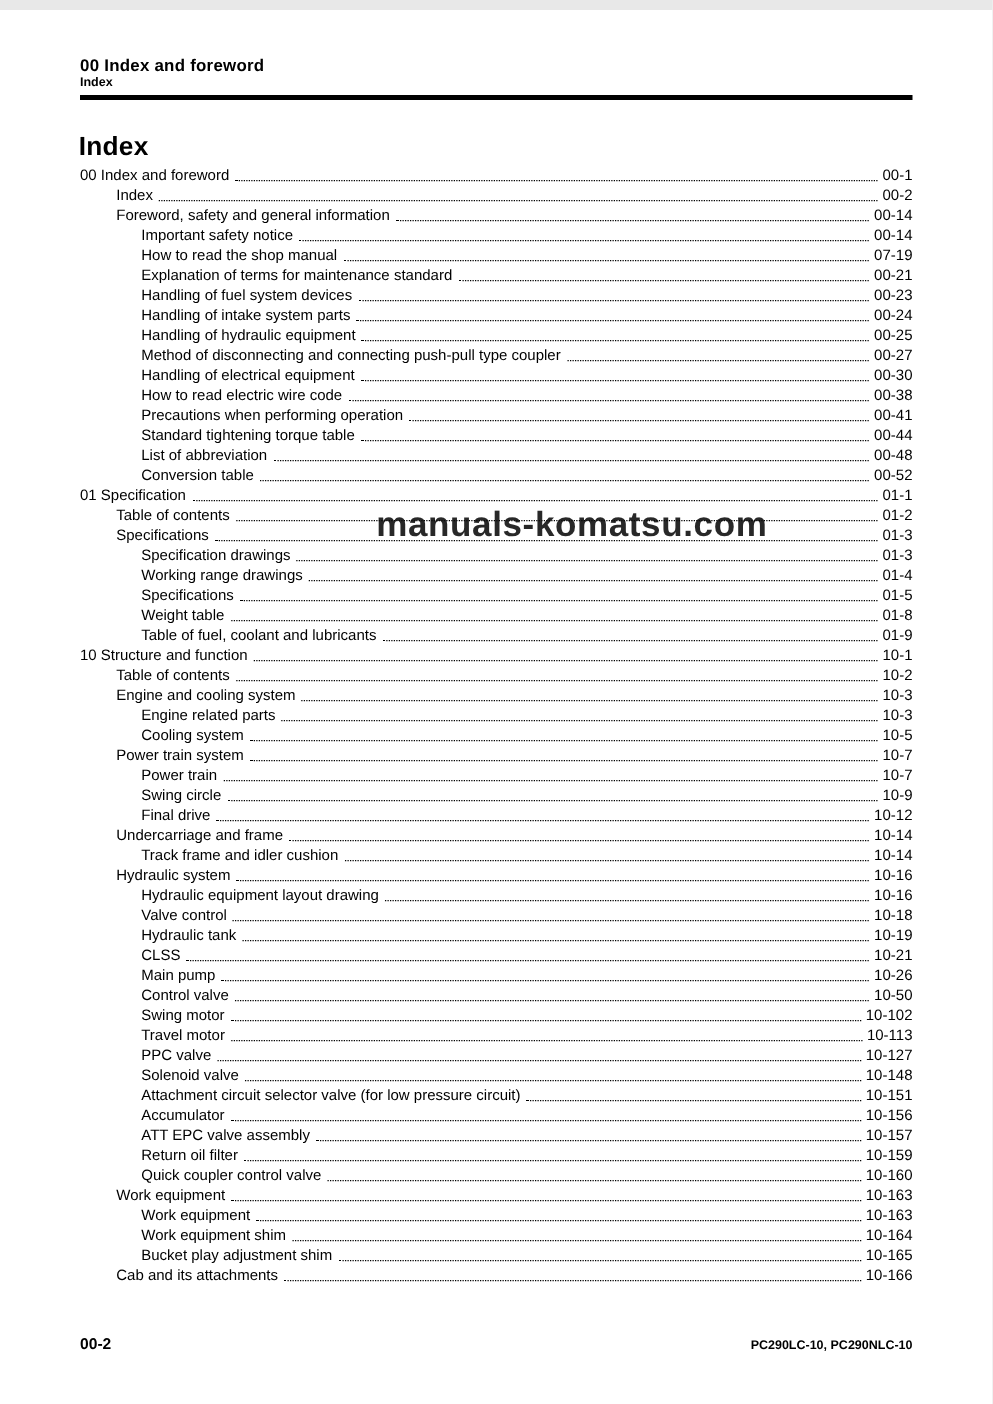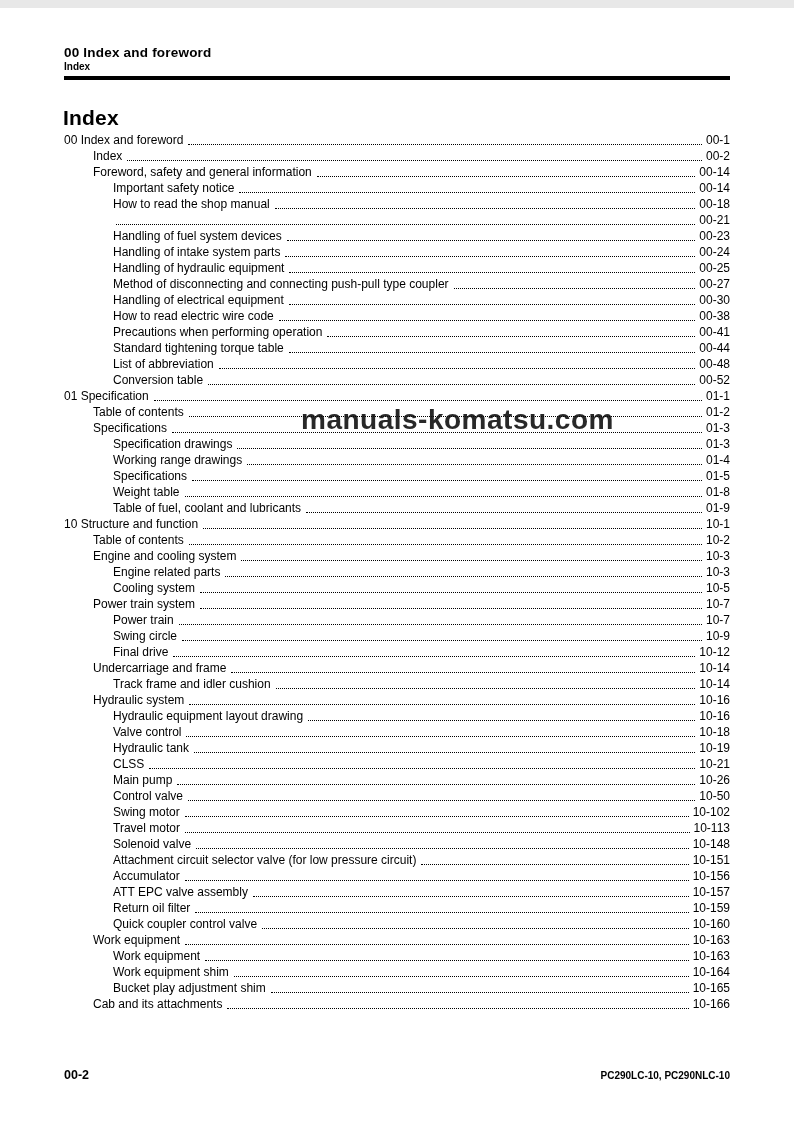--- a/index.html
+++ b/index.html
@@ -88,23 +88,24 @@
         <span class="toc-page">00-14</span>
       </div>
       <div class="toc-row level-2">
         <span class="toc-label">Important safety notice</span>
         <span class="toc-dots"></span>
         <span class="toc-page">00-14</span>
       </div>
       <div class="toc-row level-2">
         <span class="toc-label">How to read the shop manual</span>
         <span class="toc-dots"></span>
-        <span class="toc-page">00-18</span>
-      </div>
-      <div class="toc-row level-2">
+        <span class="toc-page">07-19</span>
+      </div>
+      <div class="toc-row level-2">
+        <span class="toc-label">Explanation of terms for maintenance standard</span>
         <span class="toc-dots"></span>
         <span class="toc-page">00-21</span>
       </div>
       <div class="toc-row level-2">
         <span class="toc-label">Handling of fuel system devices</span>
         <span class="toc-dots"></span>
         <span class="toc-page">00-23</span>
       </div>
       <div class="toc-row level-2">
         <span class="toc-label">Handling of intake system parts</span>
@@ -283,20 +284,25 @@
       </div>
       <div class="toc-row level-2">
         <span class="toc-label">Swing motor</span>
         <span class="toc-dots"></span>
         <span class="toc-page">10-102</span>
       </div>
       <div class="toc-row level-2">
         <span class="toc-label">Travel motor</span>
         <span class="toc-dots"></span>
         <span class="toc-page">10-113</span>
+      </div>
+      <div class="toc-row level-2">
+        <span class="toc-label">PPC valve</span>
+        <span class="toc-dots"></span>
+        <span class="toc-page">10-127</span>
       </div>
       <div class="toc-row level-2">
         <span class="toc-label">Solenoid valve</span>
         <span class="toc-dots"></span>
         <span class="toc-page">10-148</span>
       </div>
       <div class="toc-row level-2">
         <span class="toc-label">Attachment circuit selector valve (for low pressure circuit)</span>
         <span class="toc-dots"></span>
         <span class="toc-page">10-151</span>

